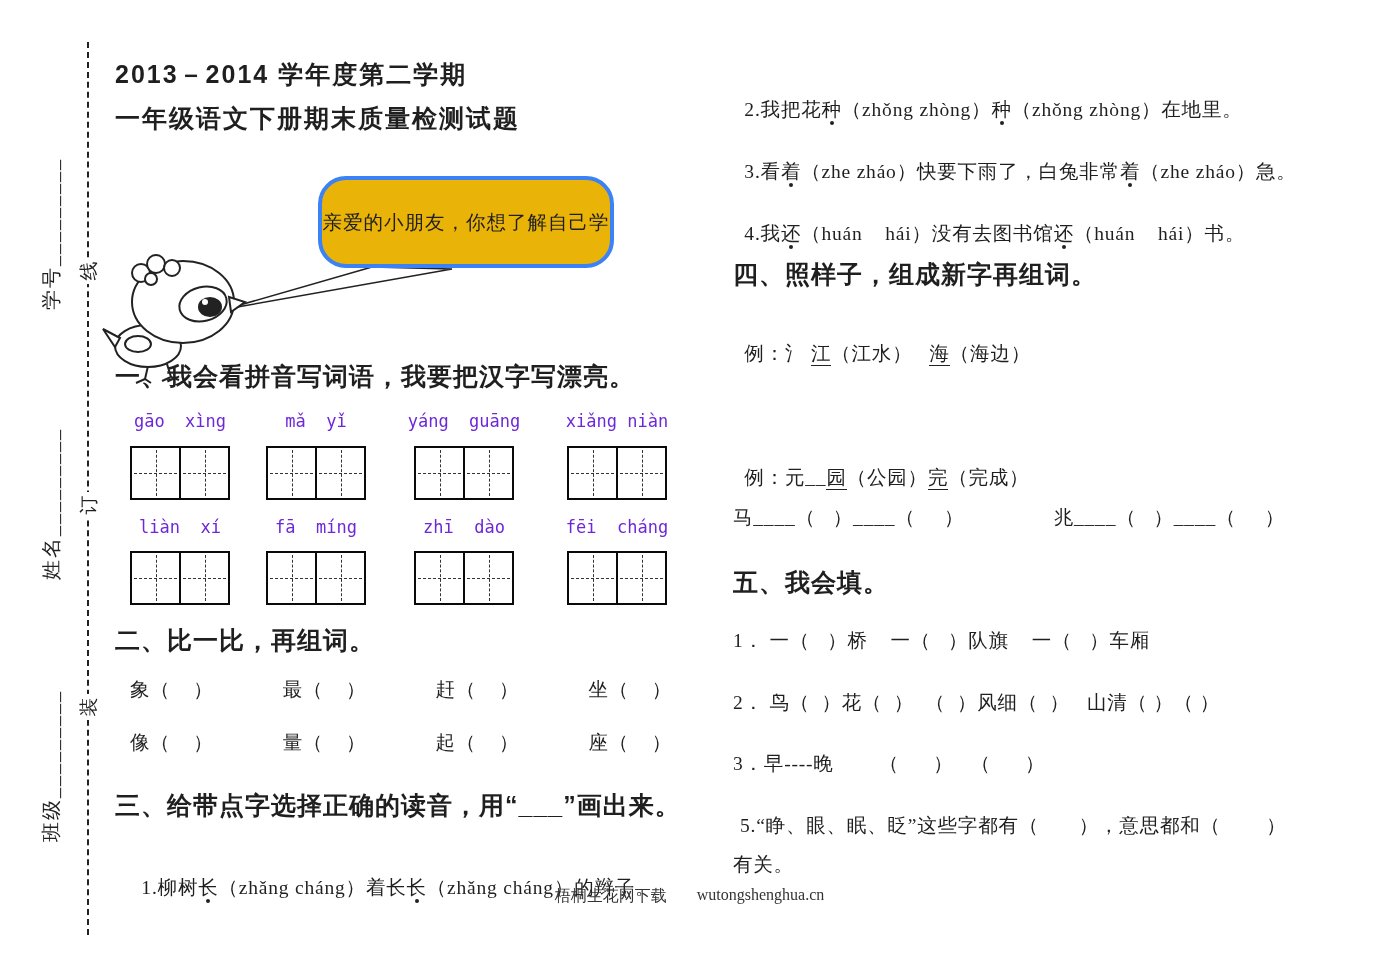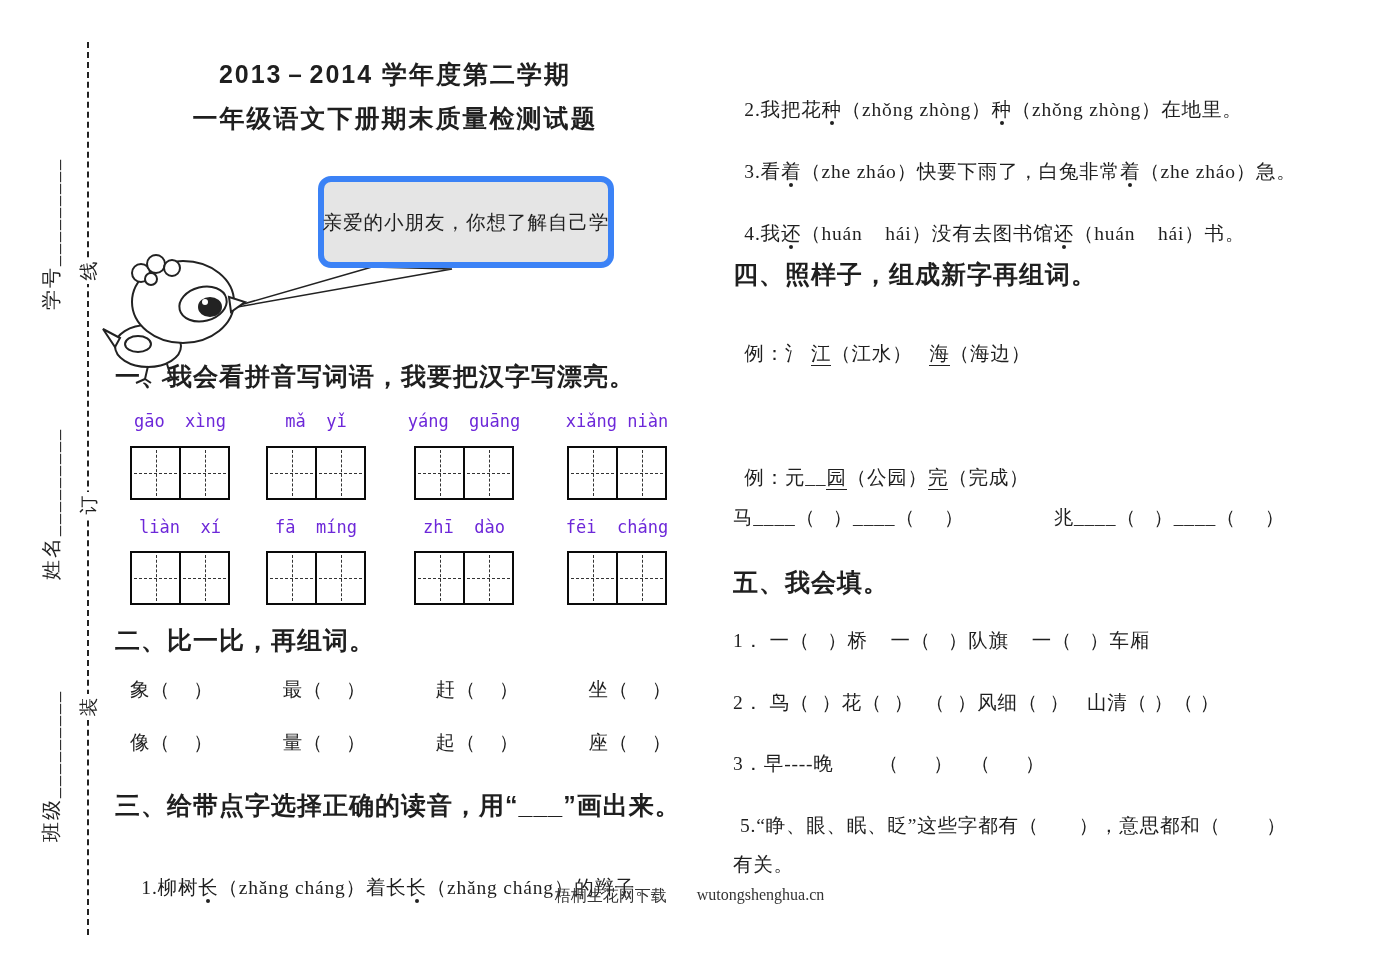--- a/index.html
+++ b/index.html
@@ -1,30 +1,30 @@
 <!DOCTYPE html>
 <html><head>
 <meta charset="utf-8">
 <style>
   html,body{margin:0;padding:0;background:#fff;}
   body{width:1379px;height:971px;position:relative;overflow:hidden;
        font-family:"Liberation Serif","DejaVu Serif",serif;color:#1f1f1f;}
   .abs{position:absolute;white-space:pre;}
   .title{font-family:"Liberation Sans","DejaVu Sans",sans-serif;font-weight:700;
-         font-size:25px;letter-spacing:2px;text-align:center;width:560px;left:115px;}
+         font-size:25px;letter-spacing:2px;width:560px;left:115px;}
   .h{font-family:"Liberation Sans","DejaVu Sans",sans-serif;font-weight:700;
      font-size:25px;letter-spacing:1px;}
   .t{font-size:19.5px;letter-spacing:0.8px;}
   .pinyin{font-family:"DejaVu Sans Mono","Liberation Mono",monospace;
           font-size:17px;color:#6d28d9;text-align:center;width:130px;}
   
   .bubble{position:absolute;left:318px;top:176px;width:296px;height:92px;
-          border:6px solid #3b82f6;border-radius:13px;display:flex;flex-direction:column;
+          border:4px solid #3b82f6;border-radius:28px;display:flex;flex-direction:column;
           justify-content:space-around;align-items:center;padding:6px 10px;box-sizing:border-box;
-          background:#e5e5e5;z-index:2;}
+          background:#eab308;z-index:2;}
   .bubble span{font-size:19.5px;letter-spacing:1px;white-space:pre;}
   
   .wgrid{position:absolute;width:100px;height:54px;border:2.5px solid #0a0a0a;
          box-sizing:border-box;display:flex;background:#fff;}
   .cell{flex:1;position:relative;}
   .cell + .cell{border-left:2px solid #0a0a0a;}
   .cell::before{content:"";position:absolute;left:50%;top:2px;bottom:2px;
                 border-left:1.6px dashed #333;}
   .cell::after{content:"";position:absolute;top:50%;left:2px;right:2px;
                border-top:1.6px dashed #333;}

